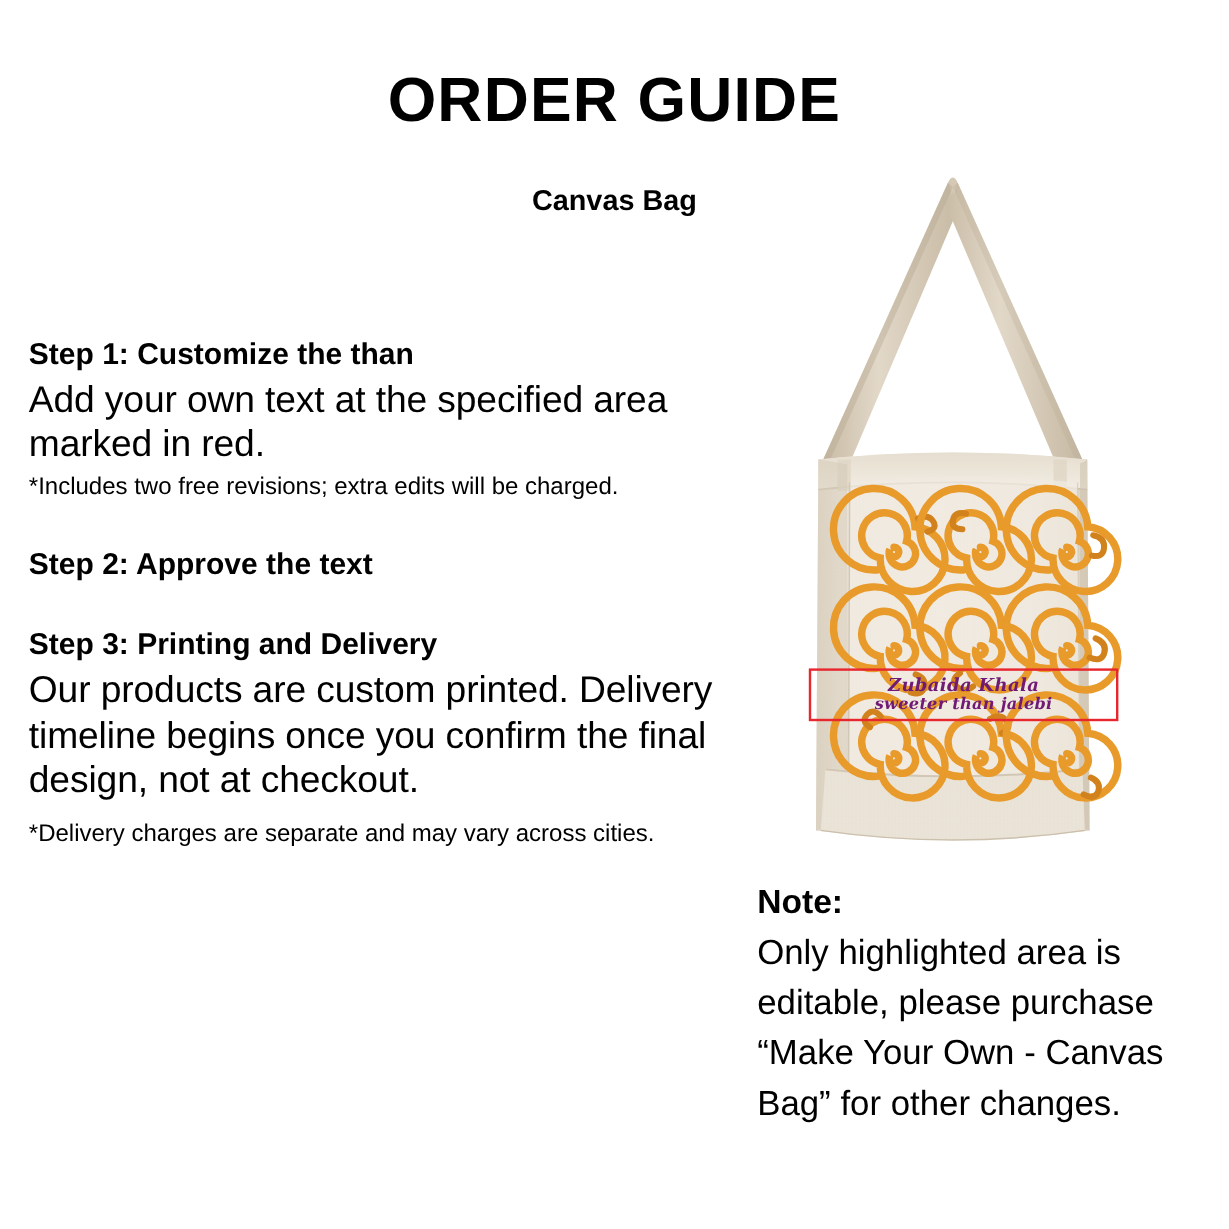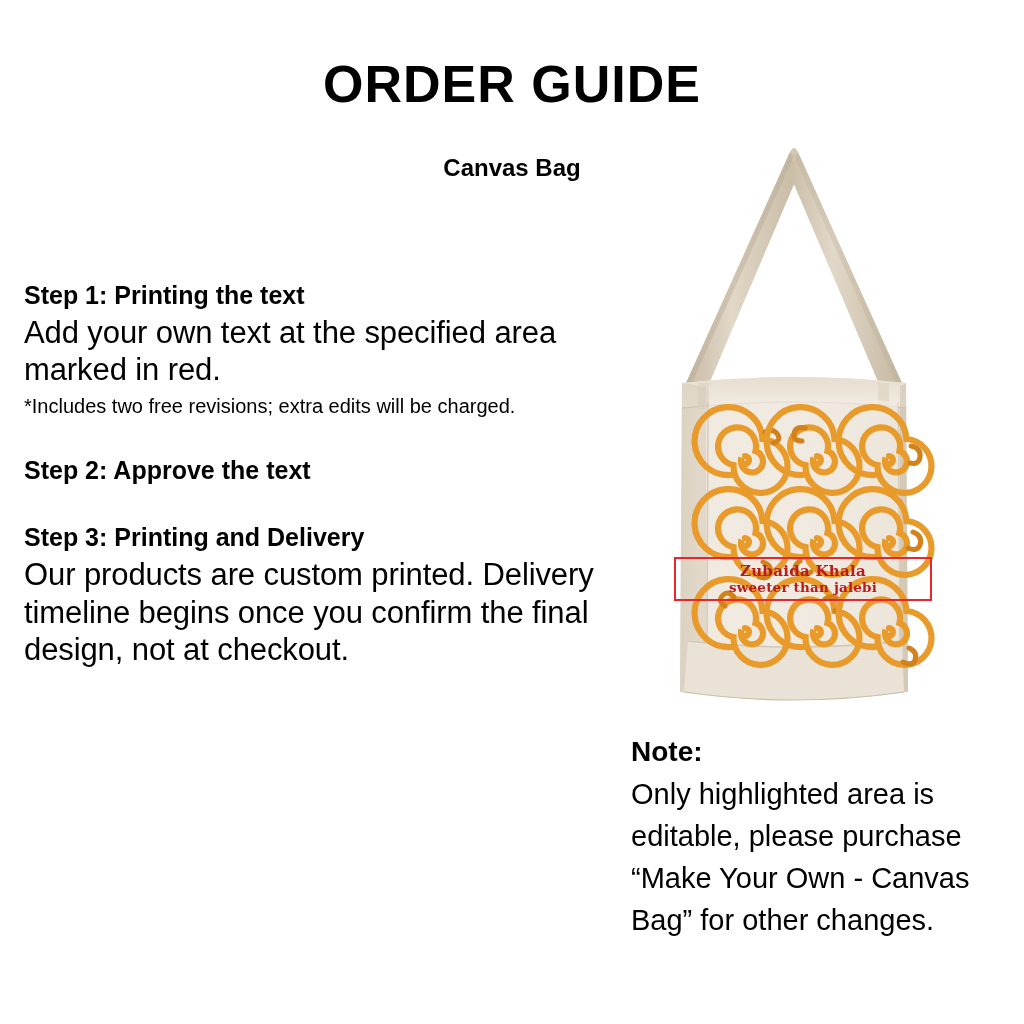--- a/index.html
+++ b/index.html
@@ -66,49 +66,51 @@
   }
 
   
   .bag-script {
     position: absolute;
     left: 674px; top: 558px;
     width: 258px; height: 42px;
     display: flex; flex-direction: column;
     align-items: center; justify-content: center;
     font-family: "DejaVu Serif", serif;
-    color: #b91c1c;
+    font-style: italic;
+    color: #701a75;
     line-height: 1.12;
   }
   .bag-script .l1 { font-size: 15px; font-weight: bold; letter-spacing: 0.3px; }
   .bag-script .l2 { font-size: 13.5px; font-weight: bold; letter-spacing: 0.2px; }
 </style>
 </head>
 <body>
 
 <div id="page">
 
   <h1 class="title">ORDER GUIDE</h1>
   <h2 class="subtitle">Canvas Bag</h2>
 
   <div class="steps">
 
     <div class="step" id="step1">
-      <div class="step-head">Step 1: Printing the text</div>
+      <div class="step-head">Step 1: Customize the than</div>
       <div class="step-body">Add your own text at the specified area marked in red.</div>
       <div class="step-note">*Includes two free revisions; extra edits will be charged.</div>
     </div>
 
     <div class="step" id="step2">
       <div class="step-head">Step 2: Approve the text</div>
     </div>
 
     <div class="step" id="step3">
       <div class="step-head">Step 3: Printing and Delivery</div>
       <div class="step-body">Our products are custom printed. Delivery timeline begins once you confirm the final design, not at checkout.</div>
+      <div class="step-note">*Delivery charges are separate and may vary across cities.</div>
     </div>
 
   </div>
 
   <div class="note-block">
     <div class="note-head">Note:</div>
     <div class="note-body">Only highlighted area is editable, please purchase “Make Your Own - Canvas Bag” for other changes.</div>
   </div>
 
   <div class="bag-wrap">

